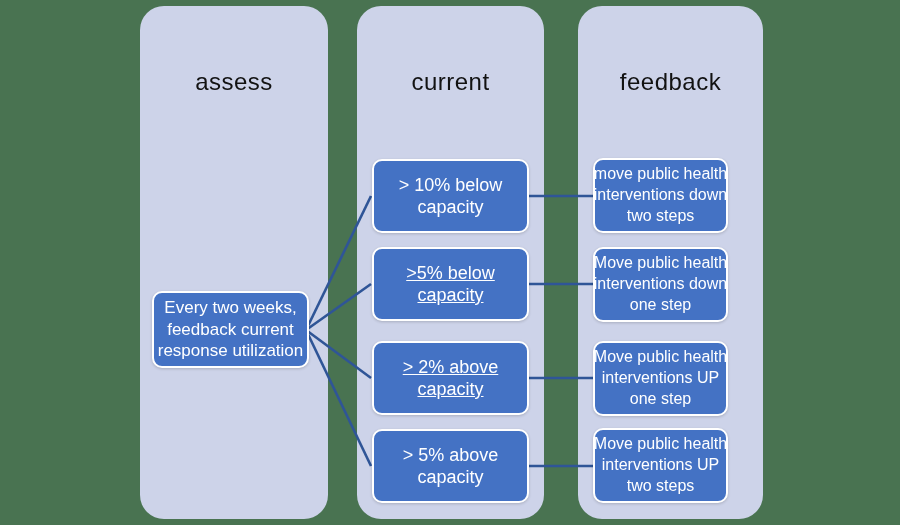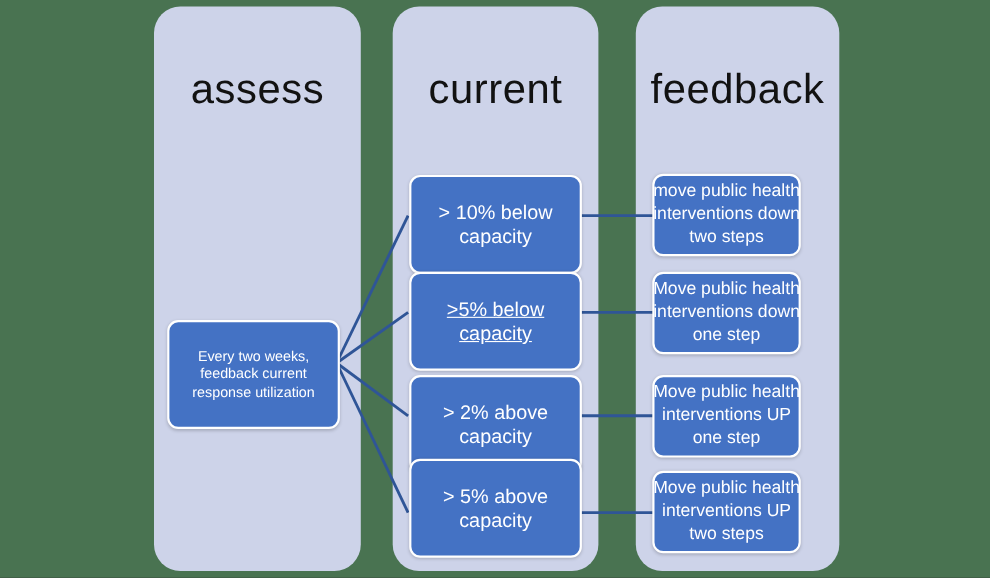--- a/index.html
+++ b/index.html
@@ -29,21 +29,21 @@
     border-radius:24px;
     z-index:1;
   }
   .column-assess{left:140px;width:188px;}
   .column-feedback{left:357px;width:187px;}
   .column-response{left:578px;width:185px;}
   .column-title{
     position:absolute;
     top:50px;left:0;right:0;
     text-align:center;
-    font-size:38px;
+    font-size:24px;
     line-height:52px;
     color:var(--title-color,#121212);
     letter-spacing:.5px;
   }
   .connectors{
     position:absolute;left:0;top:0;
     z-index:2;
   }
   .node{
     position:absolute;
@@ -54,25 +54,25 @@
     box-sizing:border-box;
     color:var(--box-text,#ffffff);
     display:flex;
     flex-direction:column;
     align-items:center;
     justify-content:center;
     text-align:center;
     box-shadow:0 1px 3px rgba(0,0,0,.18);
   }
   .node span{display:block;white-space:nowrap;}
-  .node-assess{left:152px;top:291px;width:157px;height:99px;font-size:13px;line-height:1.28;}
-  .node-feedback{left:372px;width:157px;height:90px;font-size:18px;line-height:1.25;}
+  .node-assess{left:152px;top:291px;width:157px;height:77px;font-size:17px;line-height:1.28;}
+  .node-feedback{left:372px;width:157px;height:74px;font-size:18px;line-height:1.25;}
   .node-response{left:593px;width:135px;height:75px;font-size:16px;line-height:1.3;}
   .row1.node-feedback{top:159px;} .row2.node-feedback{top:247px;text-decoration:underline;}
-  .row3.node-feedback{top:341px;} .row4.node-feedback{top:417px;}
+  .row3.node-feedback{top:341px;text-decoration:underline;} .row4.node-feedback{top:429px;}
   .row1.node-response{top:158px;} .row2.node-response{top:247px;}
   .row3.node-response{top:341px;} .row4.node-response{top:428px;}
 </style>
 </head>
 <body>
 
 <div class="canvas">
 
   <div class="column column-assess">
     <div class="column-title">assess</div>

